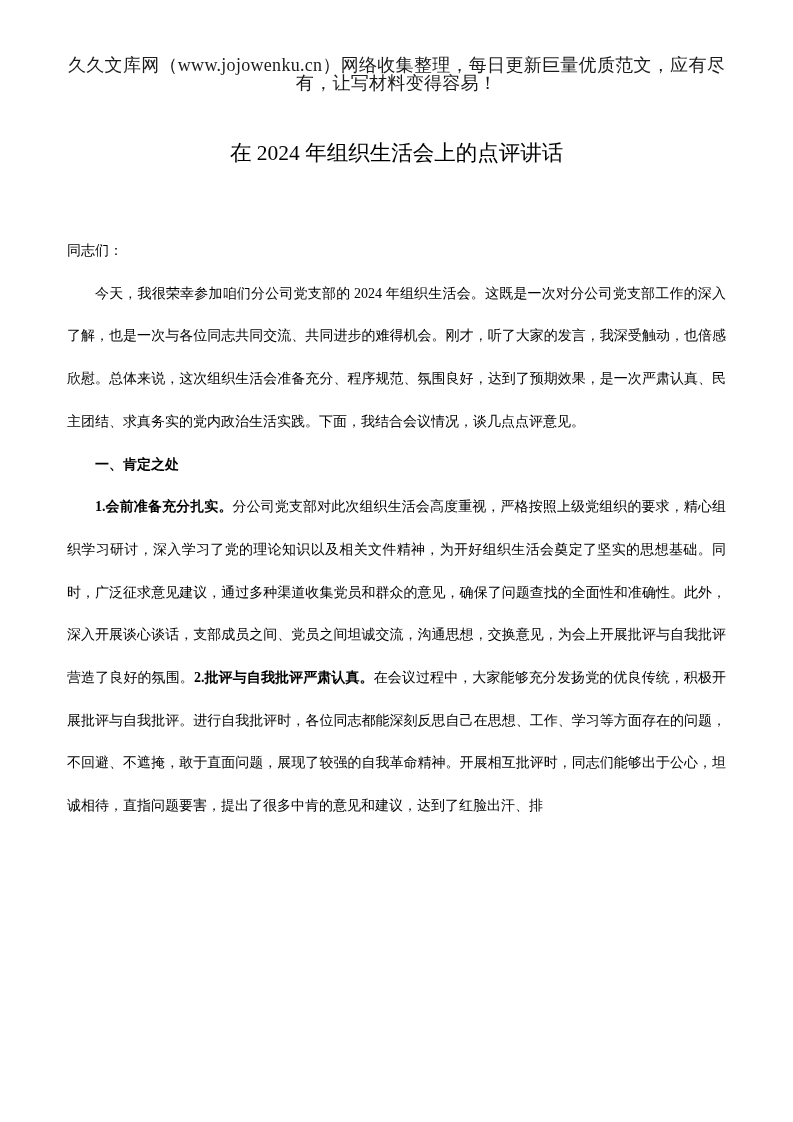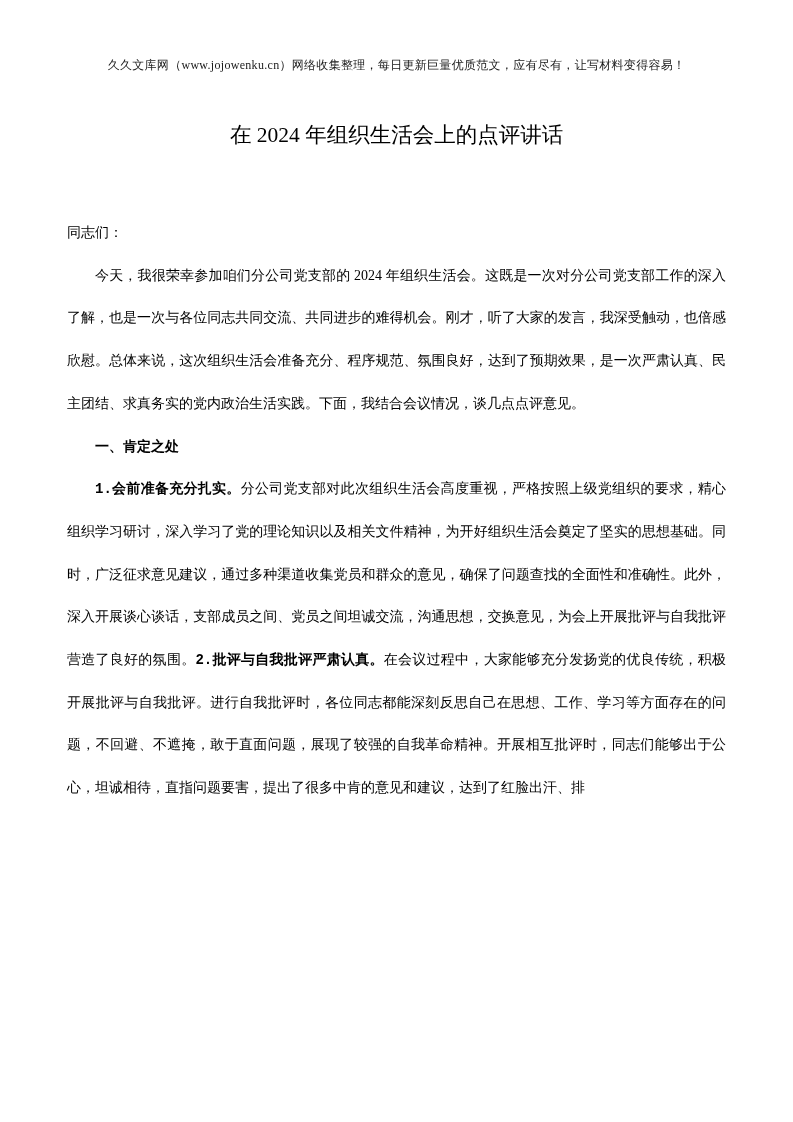--- a/index.html
+++ b/index.html
@@ -14,21 +14,21 @@
     background: #ffffff;
     color: #000000;
     font-family: "Liberation Serif", "DejaVu Serif", serif;
     overflow: hidden;
     box-sizing: border-box;
   }
   .header-notice {
     padding-top: 56px;
     margin: 0 60px;
     text-align: center;
-    font-size: 12px;
+    font-size: 18px;
     line-height: 18px;
     color: #1a1a1a;
     letter-spacing: 0.3px;
   }
   .doc-title {
     margin: 46px 40px 0;
     text-align: center;
     font-size: 21.5px;
     font-weight: normal;
     line-height: 30px;
@@ -44,21 +44,20 @@
   }
   .doc-body p {
     margin: 0;
     padding: 0;
   }
   .indent {
     text-indent: 2em;
   }
   .bold {
     font-weight: bold;
-    font-family: Liberation Mono, monospace;
   }
 </style>
 </head>
 <body>
 
 <div class="page">
 
   <div class="header-notice">久久文库网（www.jojowenku.cn）网络收集整理，每日更新巨量优质范文，应有尽有，让写材料变得容易！</div>
 
   <h1 class="doc-title">在 2024 年组织生活会上的点评讲话</h1>

